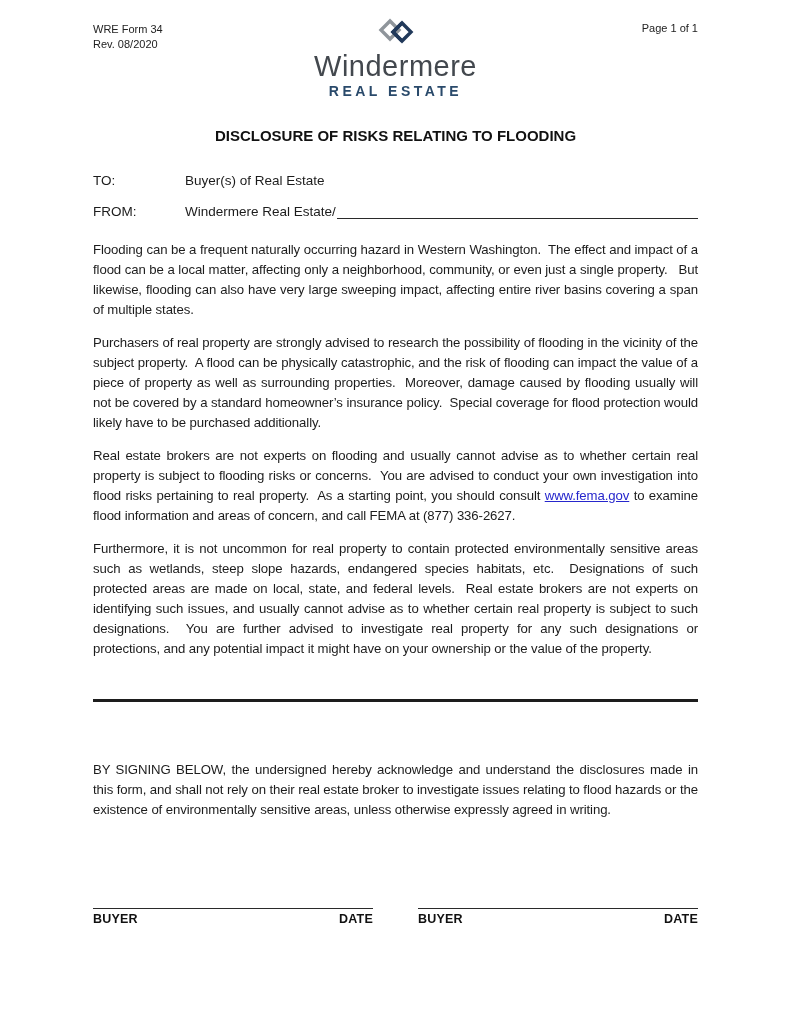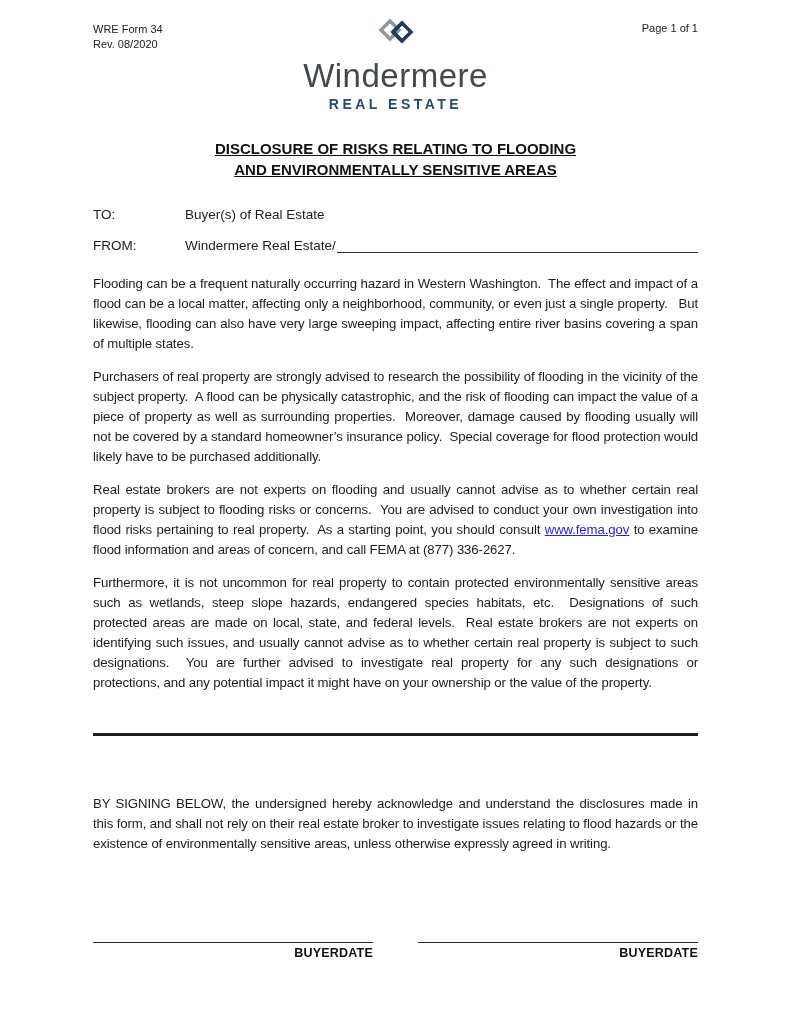--- a/index.html
+++ b/index.html
@@ -13,24 +13,24 @@
     overflow:hidden;
     font-family:"Liberation Sans","DejaVu Sans",sans-serif;
     color:#1c1c1c;
   }
   
   .hdr{display:flex;align-items:flex-start;}
   .hdr-left{flex:1;font-size:11px;line-height:1.4;color:#222;}
   .hdr-right{flex:1;text-align:right;font-size:11px;color:#222;}
   .logo{flex:0 0 auto;display:flex;flex-direction:column;align-items:center;margin-top:-4px;}
   .logo-mark{height:26px;}
-  .brand{font-size:33px;letter-spacing:.5px;color:#43484e;line-height:1.05;margin-top:15px;}
+  .brand{font-size:29px;letter-spacing:.5px;color:#43484e;line-height:1.05;margin-top:7px;}
   .tagline{font-size:14px;font-weight:bold;letter-spacing:3.5px;color:#2a4a6b;margin-top:2px;}
   
-  .title{margin-top:26px;text-align:center;font-weight:bold;font-size:15px;line-height:1.45;color:#111;text-decoration:underline;}
+  .title{margin-top:26px;text-align:center;font-weight:bold;font-size:15px;line-height:1.45;color:#111;}
   
   .addr{margin-top:26px;font-size:13.5px;}
   .addr-row{display:flex;align-items:flex-end;margin-top:0;}
   .addr-row + .addr-row{margin-top:15px;}
   .addr-label{width:92px;flex:0 0 92px;}
   .addr-value{white-space:nowrap;}
   .fill-line{flex:1;border-bottom:1px solid #2a2a2a;height:15px;margin-left:1px;}
   
   .bodytext{margin-top:21px;}
   .para{
@@ -39,21 +39,21 @@
     margin:0 0 13px 0;color:#1c1c1c;
   }
   .para a{color:#2626cc;text-decoration:underline;}
   
   .divider{margin-top:40px;border:0;border-top:3px solid #1d1d1d;height:0;}
   .signing{margin-top:58px;}
   
   .sig-row{display:flex;gap:45px;margin-top:72px;}
   .sig-block{flex:1;}
   .sig-line{border-bottom:1px solid #2a2a2a;height:16px;}
-  .sig-labels{display:flex;justify-content:flex-end;margin-top:3px;
+  .sig-labels{display:flex;justify-content:space-between;margin-top:3px;
     font-size:12.5px;font-weight:600;letter-spacing:.2px;color:#111;}
 </style>
 </head>
 <body>
 
 <div class="page">
 
   <div class="hdr">
     <div class="hdr-left">
       <div>WRE Form 34</div>
@@ -66,21 +66,20 @@
         <path d="M25 5 L16 14 L25 23" fill="none" stroke="#21395a" stroke-width="3.4"></path>
       </svg>
       <div class="brand">Windermere</div>
       <div class="tagline">REAL ESTATE</div>
     </div>
     <div class="hdr-right">Page 1 of 1</div>
   </div>
 
   <div class="title">
     <div>DISCLOSURE OF RISKS RELATING TO FLOODING</div>
-    <div>AND ENVIRONMENTALLY SENSITIVE AREAS</div>
   </div>
 
   <div class="addr">
     <div class="addr-row">
       <span class="addr-label">TO:</span>
       <span class="addr-value">Buyer(s) of Real Estate</span>
     </div>
     <div class="addr-row">
       <span class="addr-label">FROM:</span>
       <span class="addr-value">Windermere Real Estate/</span>

